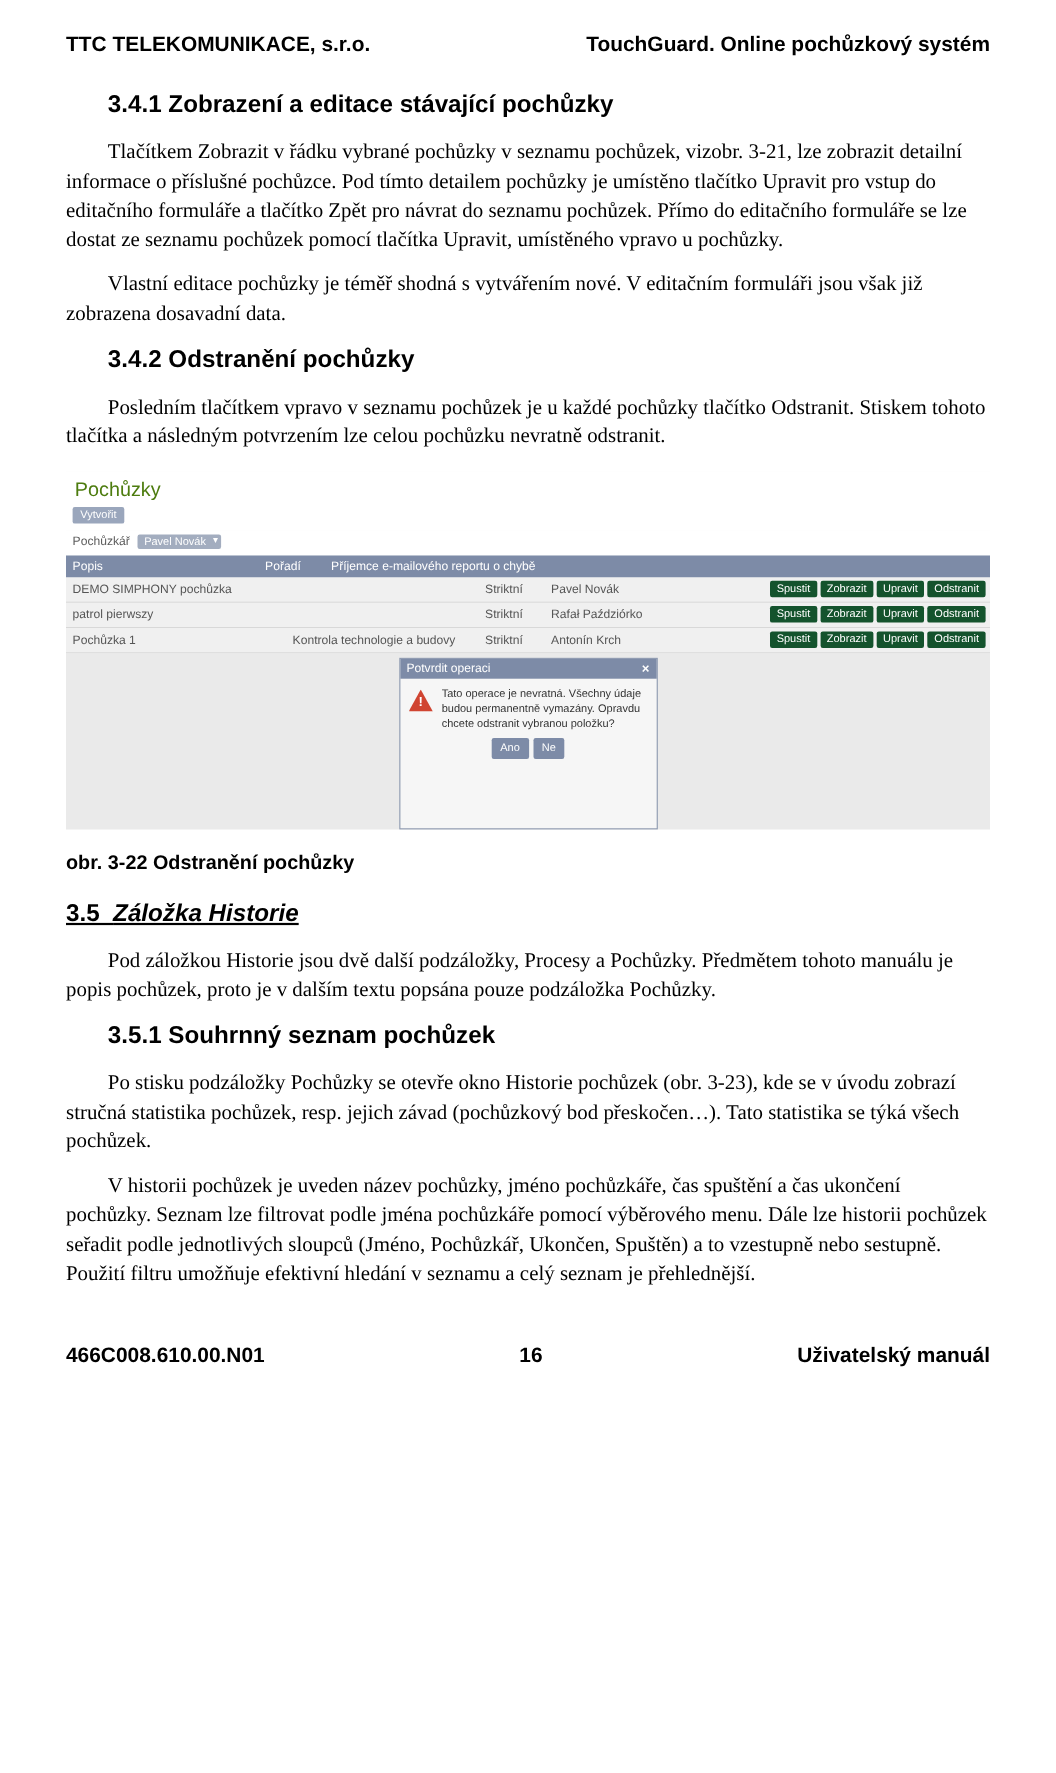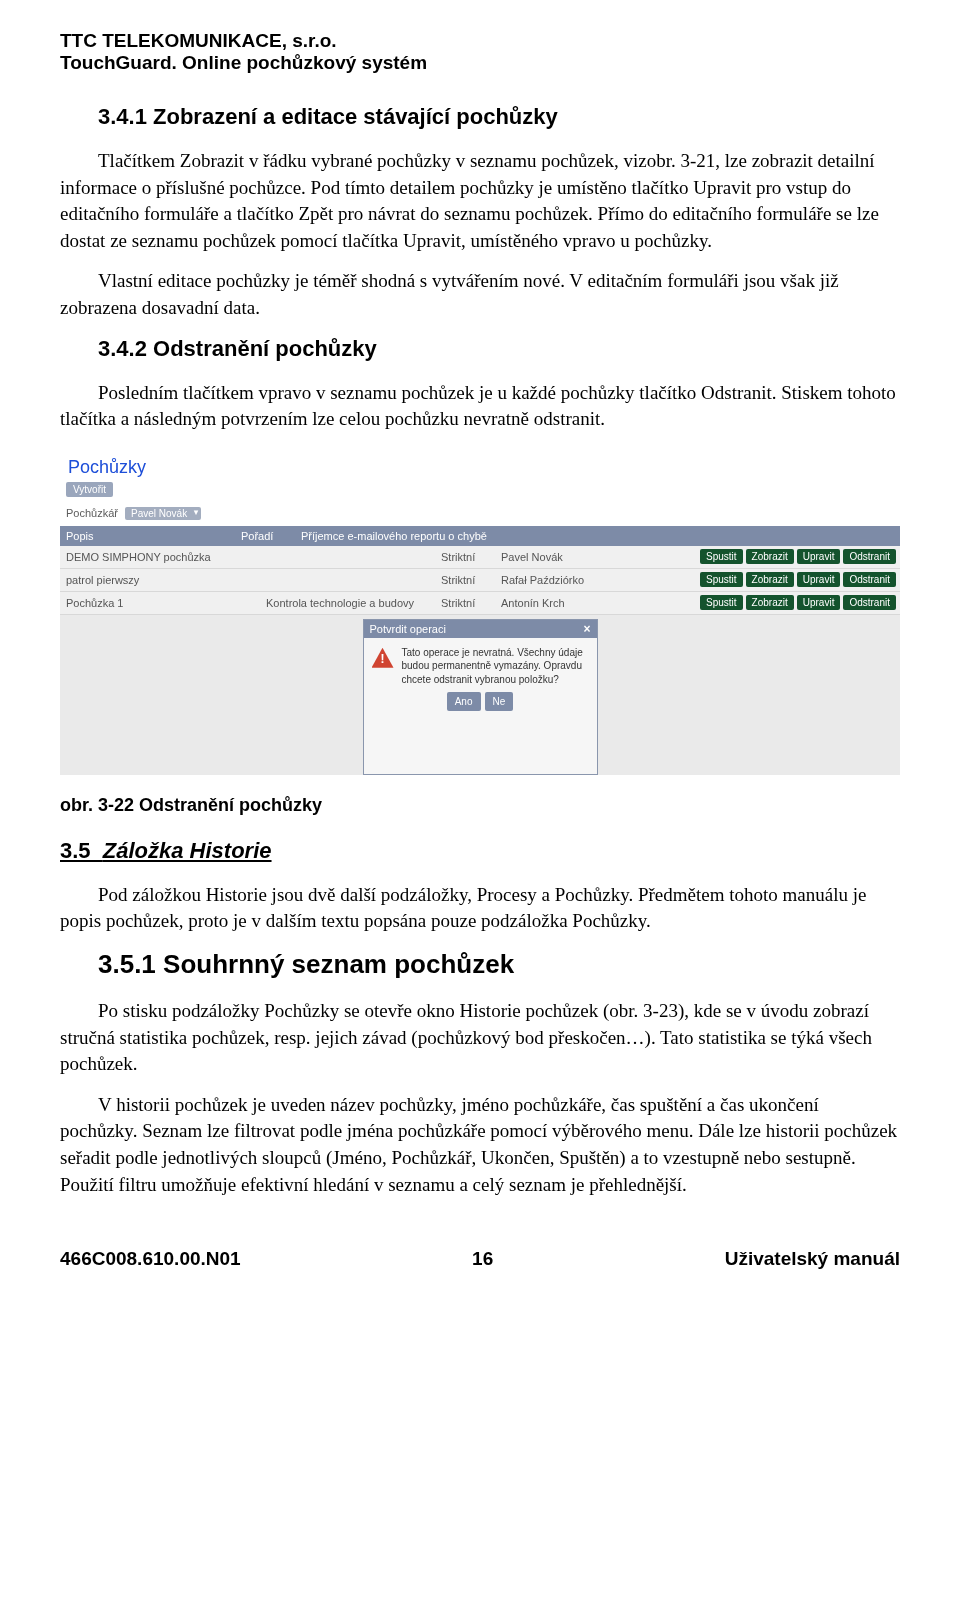--- a/index.html
+++ b/index.html
@@ -11,29 +11,28 @@
     background: #fff;
     padding: 30px 60px 20px 60px;
   }
   .header-row {
     display: flex;
     justify-content: space-between;
     font-family: Arial, Helvetica, sans-serif;
     font-weight: bold;
     font-size: 19px;
     margin-bottom: 30px;
-    flex-direction: column;
   }
   .h2 {
     font-family: Arial, Helvetica, sans-serif;
     font-weight: bold;
     font-size: 22px;
     margin: 10px 0 18px 38px;
   }
-  .h2.sub { font-size: 26px; }
+  .h2.sub { font-size: 22px; }
   .h3 {
     font-family: Arial, Helvetica, sans-serif;
     font-weight: bold;
     font-size: 22px;
     margin: 22px 0 18px 0;
     text-decoration: underline;
   }
   .para {
     line-height: 1.4;
     margin-bottom: 14px;
@@ -59,21 +58,21 @@
   .screenshot {
     width: 840px;
     margin: 18px auto 8px auto;
     background: #f5f5f5;
     font-family: Arial, Helvetica, sans-serif;
     font-size: 12px;
     color: #444;
   }
   .ss-title {
     font-size: 18px;
-    color: #1d4ed8;
+    color: #4d7c0f;
     padding: 6px 8px 4px 8px;
     background: #fff;
   }
   .ss-create {
     display: inline-block;
     background: #9aa6bc;
     color: #fff;
     font-size: 10px;
     padding: 2px 7px;
     border-radius: 2px;

